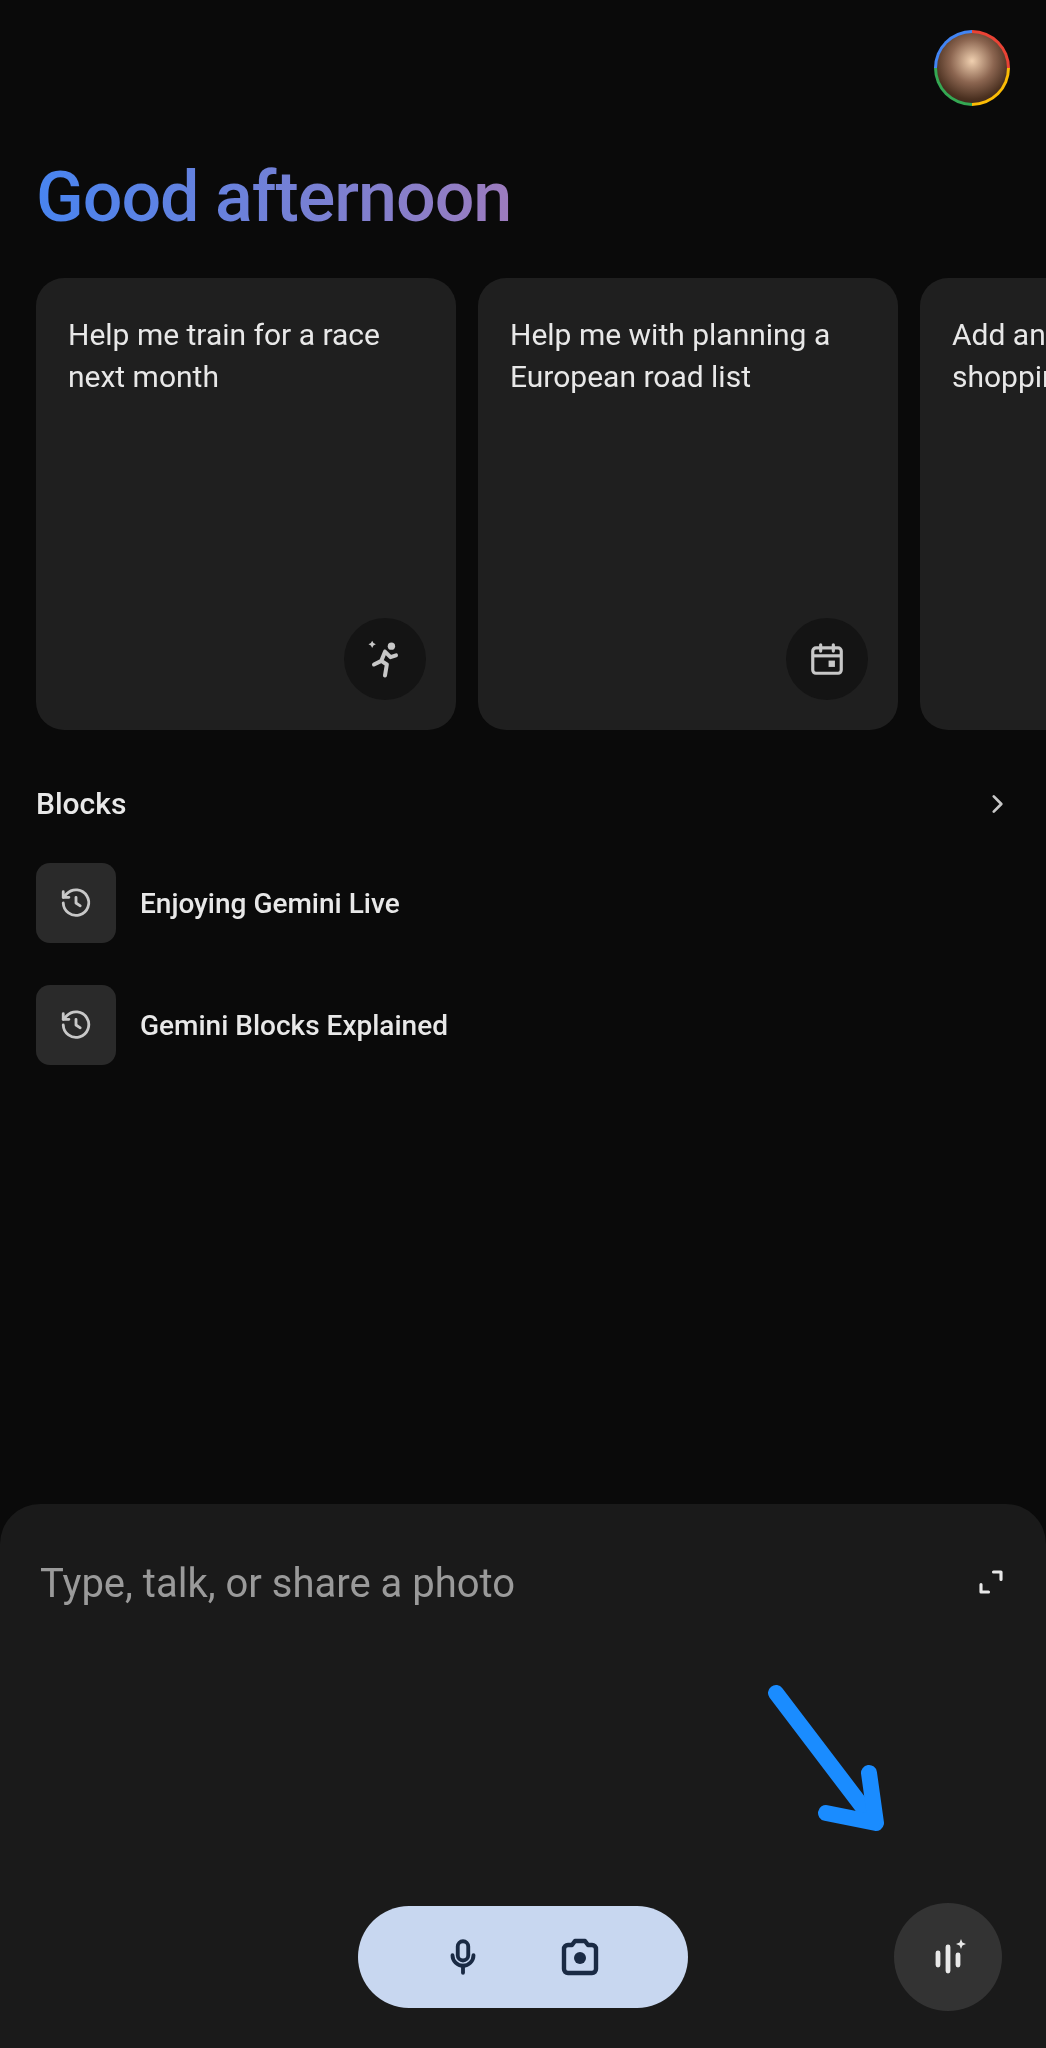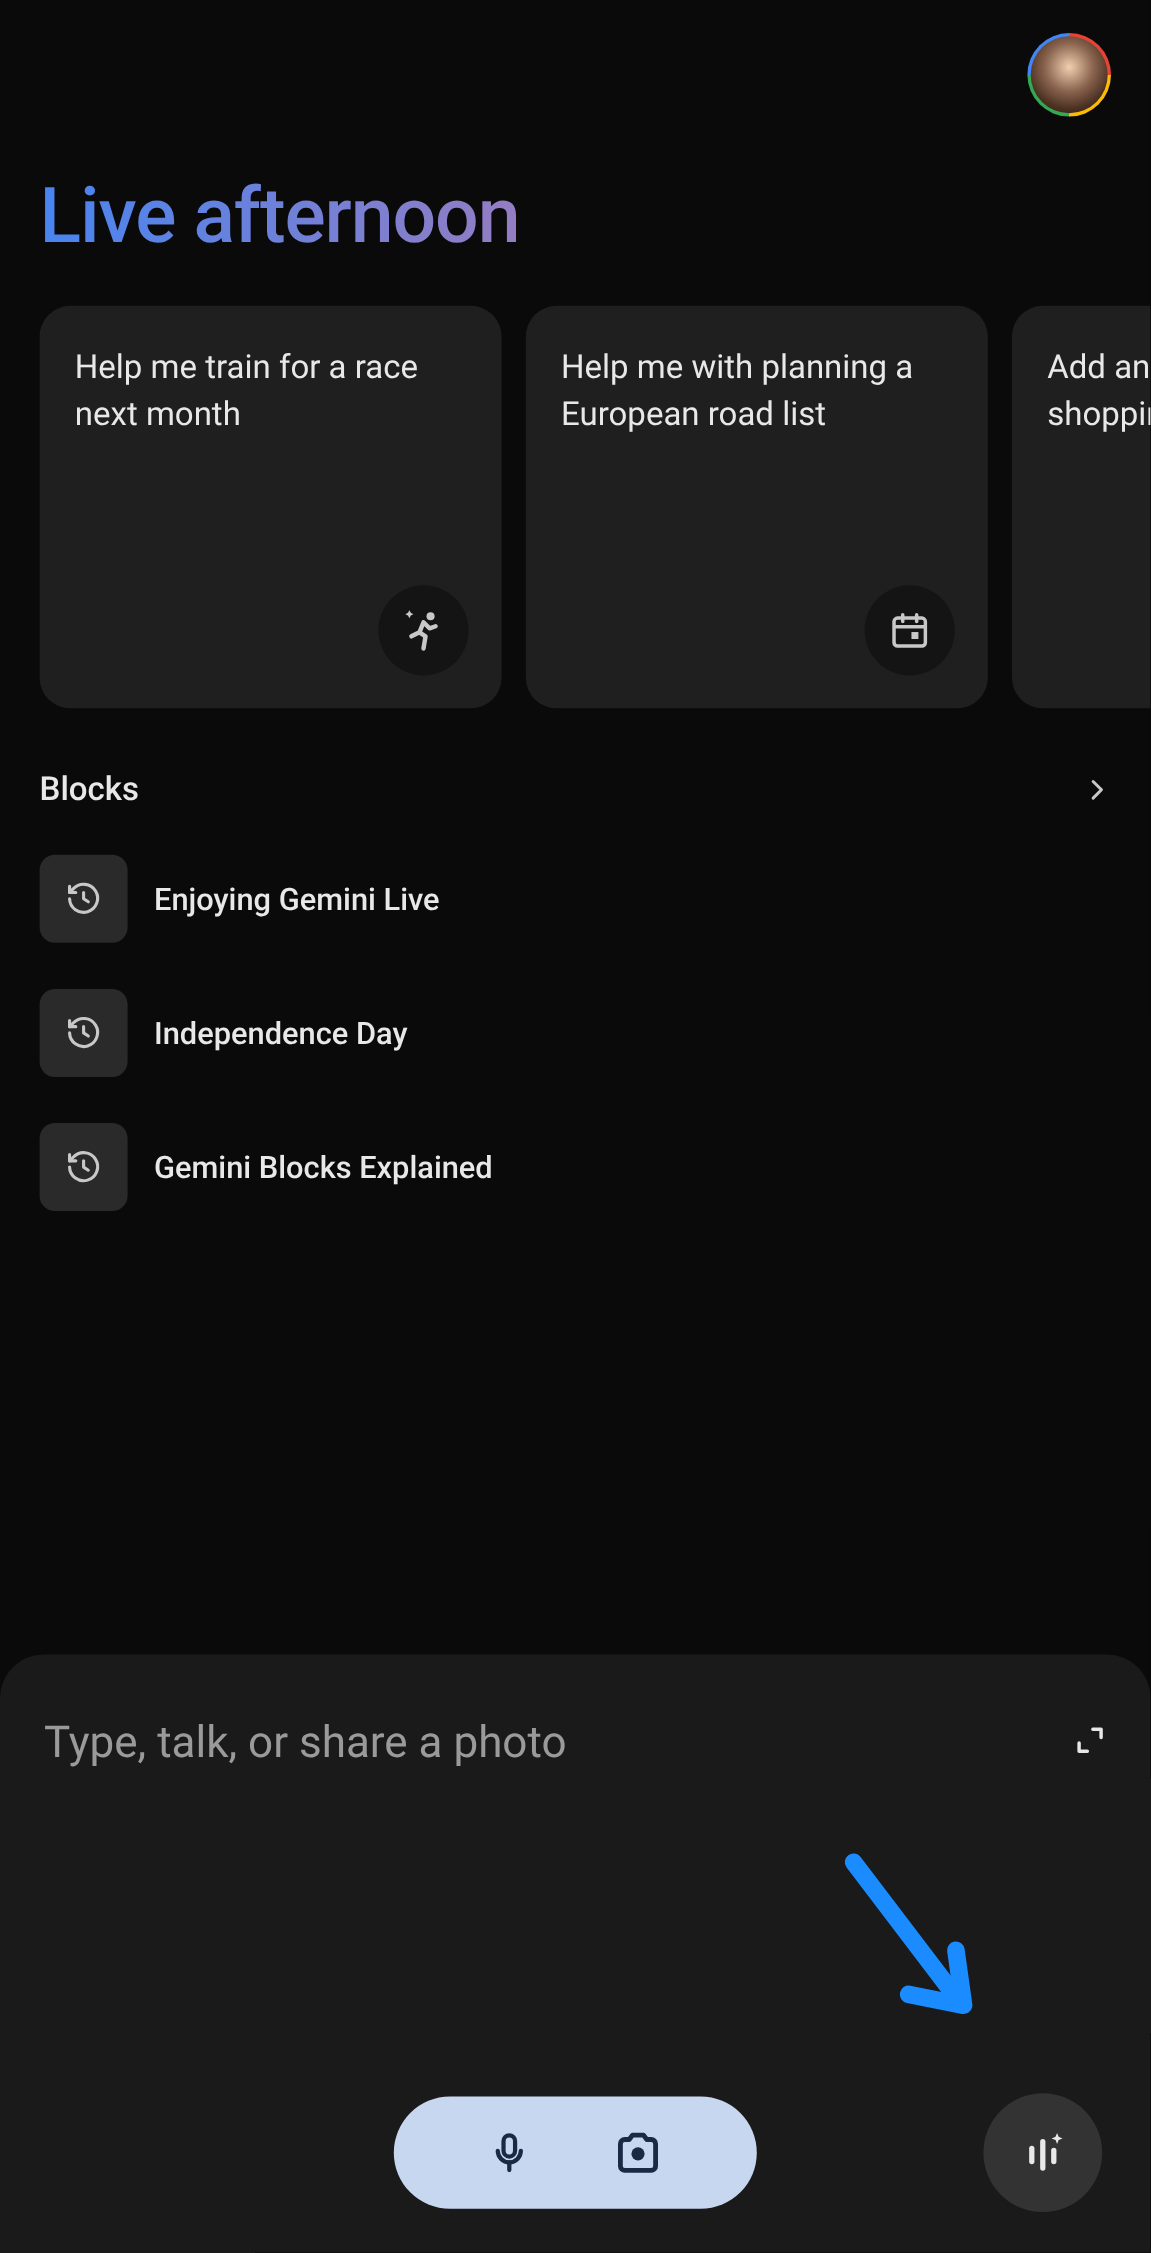--- a/index.html
+++ b/index.html
@@ -54,21 +54,21 @@
     .cards-container {
       display: flex;
       gap: 22px;
       padding: 10px 0 0 36px;
       overflow: hidden;
     }
 
     .card {
       flex: 0 0 auto;
       width: 420px;
-      height: 366px;
+      height: 452px;
       background: #1f1f1f;
       border-radius: 28px;
       padding: 36px 32px;
       position: relative;
       cursor: pointer;
     }
 
     .card-text {
       font-size: 30px;
       line-height: 1.4;
@@ -205,21 +205,21 @@
   </style>
 </head>
 <body>
 
 <div class="header">
   <div class="avatar">
     <div class="avatar-inner"></div>
   </div>
 </div>
 
-<div class="greeting">Live afternoon</div>
+<div class="greeting">Good afternoon</div>
 
 <div class="cards-container">
   <div class="card">
     <div class="card-text">Help me train for a race next month</div>
     <div class="card-icon-wrap">
       <svg width="44" height="44" viewBox="0 0 24 24" fill="none">
         <path d="M5 2 L5.7 3.3 L7 4 L5.7 4.7 L5 6 L4.3 4.7 L3 4 L4.3 3.3 Z" fill="#c8c8c8"></path>
         <circle cx="15.5" cy="5" r="2" fill="#c8c8c8"></circle>
         <path d="M12 8 L15 11 L18 10 M12 8 L10 13 L13 15 L12 21 M10 13 L6 15" stroke="#c8c8c8" stroke-width="2.2" stroke-linecap="round" stroke-linejoin="round" fill="none"></path>
       </svg>
@@ -257,30 +257,20 @@
     <div class="recent-icon-wrap">
       <svg width="34" height="34" viewBox="0 0 24 24" fill="none">
         <path d="M3 12 A9 9 0 1 0 5.5 5.5 L3 8" stroke="#c8c8c8" stroke-width="2" fill="none" stroke-linecap="round"></path>
         <path d="M3 4 L3 8 L7 8" stroke="#c8c8c8" stroke-width="2" fill="none" stroke-linecap="round" stroke-linejoin="round"></path>
         <path d="M12 8 L12 12 L15 14" stroke="#c8c8c8" stroke-width="2" fill="none" stroke-linecap="round" stroke-linejoin="round"></path>
       </svg>
     </div>
     <div class="recent-label">Enjoying Gemini Live</div>
   </div>
 
-  <div class="recent-item">
-    <div class="recent-icon-wrap">
-      <svg width="34" height="34" viewBox="0 0 24 24" fill="none">
-        <path d="M3 12 A9 9 0 1 0 5.5 5.5 L3 8" stroke="#c8c8c8" stroke-width="2" fill="none" stroke-linecap="round"></path>
-        <path d="M3 4 L3 8 L7 8" stroke="#c8c8c8" stroke-width="2" fill="none" stroke-linecap="round" stroke-linejoin="round"></path>
-        <path d="M12 8 L12 12 L15 14" stroke="#c8c8c8" stroke-width="2" fill="none" stroke-linecap="round" stroke-linejoin="round"></path>
-      </svg>
-    </div>
-    <div class="recent-label">Independence Day</div>
-  </div>
 
   <div class="recent-item">
     <div class="recent-icon-wrap">
       <svg width="34" height="34" viewBox="0 0 24 24" fill="none">
         <path d="M3 12 A9 9 0 1 0 5.5 5.5 L3 8" stroke="#c8c8c8" stroke-width="2" fill="none" stroke-linecap="round"></path>
         <path d="M3 4 L3 8 L7 8" stroke="#c8c8c8" stroke-width="2" fill="none" stroke-linecap="round" stroke-linejoin="round"></path>
         <path d="M12 8 L12 12 L15 14" stroke="#c8c8c8" stroke-width="2" fill="none" stroke-linecap="round" stroke-linejoin="round"></path>
       </svg>
     </div>
     <div class="recent-label">Gemini Blocks Explained</div>

